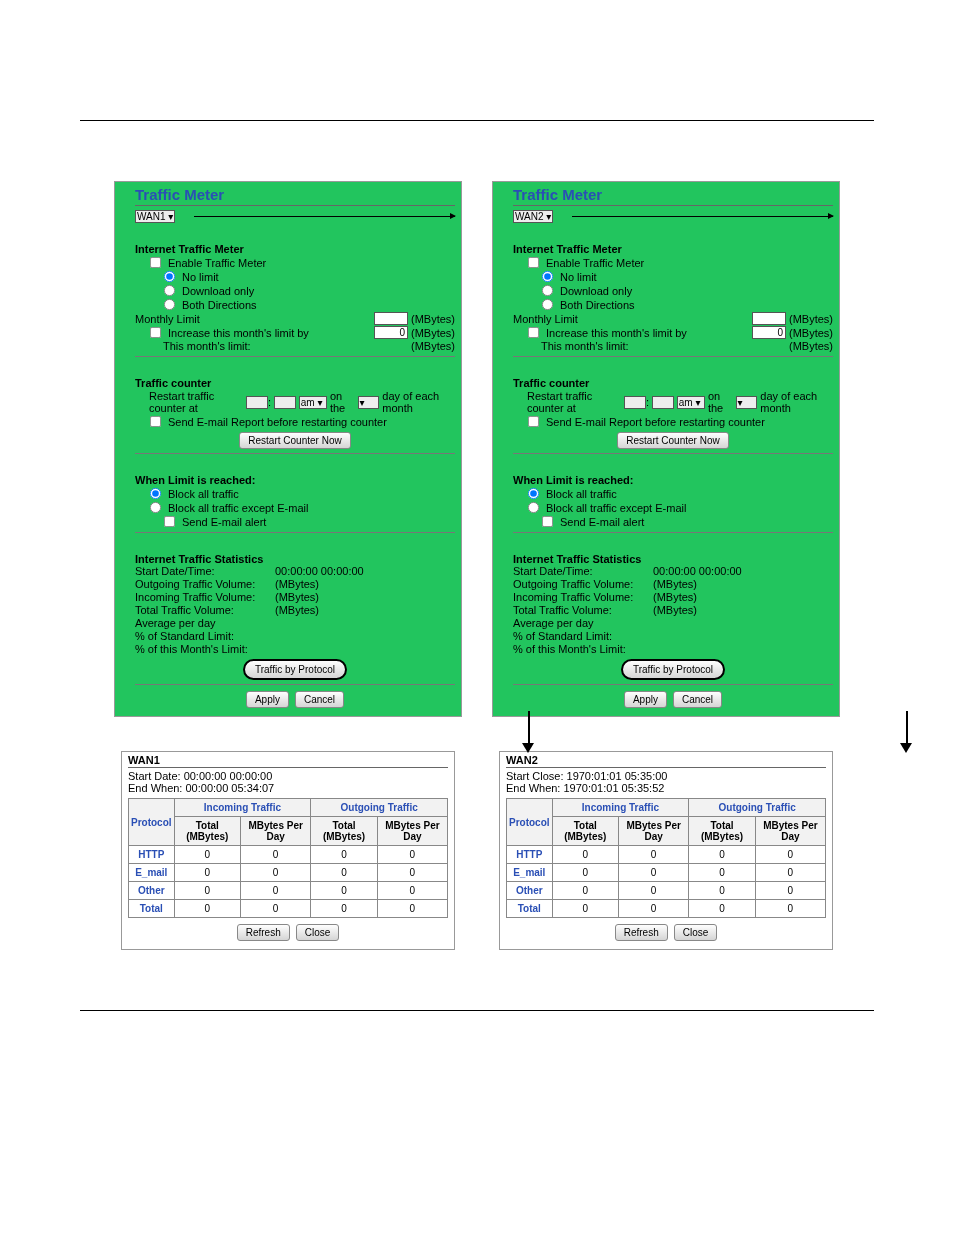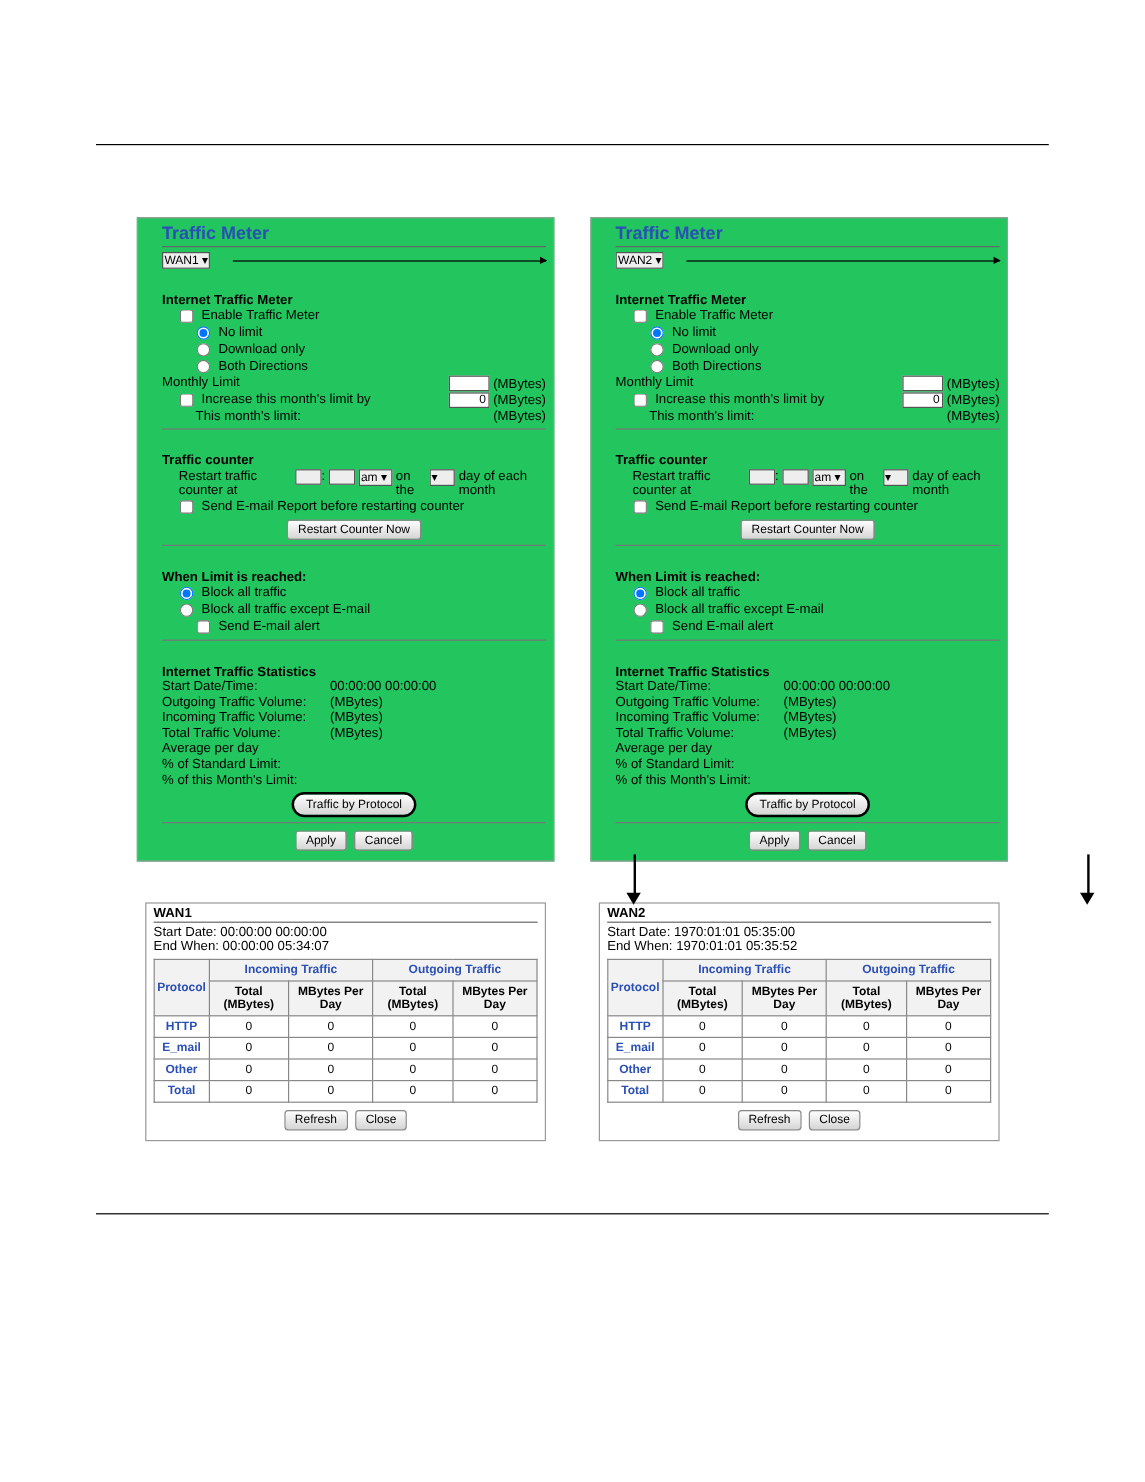--- a/index.html
+++ b/index.html
@@ -7,21 +7,21 @@
 .top-rule,.bottom-rule{border-top:1px solid #000;margin:0 80px}
 .bottom-rule{margin-top:60px}
 .figure-wrap{display:flex;justify-content:center;gap:30px;padding:60px 0 0 0}
 .panel{width:320px;border:1px solid #999;background:#22c55e;padding:2px 6px 6px 20px}
 .panel h1{font-size:15px;font-weight:bold;color:#2a4fb5;margin:2px 0 4px 0;border-bottom:1px solid #666;padding-bottom:2px}
 .sel-wrap{display:flex;align-items:center;gap:19px;margin-bottom:6px}
 .sel{border:1px solid #555;background:#eee;font-size:10px;padding:0 1px}
 .arrowline{flex:1;height:1px;background:#000;position:relative}
 .arrowline:after{content:"";position:absolute;right:-1px;top:-3px;border-left:6px solid #000;border-top:3.5px solid transparent;border-bottom:3.5px solid transparent}
 .section-title{font-weight:bold;margin-top:20px}
-.row{display:flex;align-items:flex-start;margin:1px 0}
+.row{display:flex;align-items:center;margin:1px 0}
 .row label{margin-left:3px}
 .indent1{padding-left:14px}
 .indent2{padding-left:28px}
 input[type=checkbox],input[type=radio]{margin:0 3px 0 0;transform:scale(.85)}
 .num{width:28px;border:1px solid #555;background:#fff;font-size:10px;text-align:right;padding:0 2px}
 .unit-right{margin-left:auto;display:flex;align-items:center;gap:3px}
 .hr{border-top:1px solid #777;margin:4px 0}
 .btn{border:1px solid #888;border-radius:3px;background:linear-gradient(#fefefe,#d5d5d5);font-size:10px;padding:2px 8px;cursor:pointer}
 .btn-row{display:flex;justify-content:center;gap:6px;margin:6px 0 2px 0}
 .btn-right{display:flex;justify-content:center;margin:4px 12px}
@@ -314,21 +314,21 @@
   </div>
 </div>
 
 <div class="below-arrow">
   <div class="shaft" style="left:240px"></div>
           <div class="head" style="left:234px"></div>
 </div>
 
 <div class="proto-panel">
   <div class="ptitle">WAN2</div>
-  <div>Start Date: 1970:01:01 05:35:00</div>
+  <div>Start Close: 1970:01:01 05:35:00</div>
   <div>End When:   1970:01:01 05:35:52</div>
   <table class="traffic">
     <tbody>
               <tr>
                 <th rowspan="2" class="bluehdr">Protocol</th>
                 <th colspan="2" class="bluehdr">Incoming Traffic</th>
                 <th colspan="2" class="bluehdr">Outgoing Traffic</th>
               </tr>
     <tr>
                 <th>Total (MBytes)</th>

